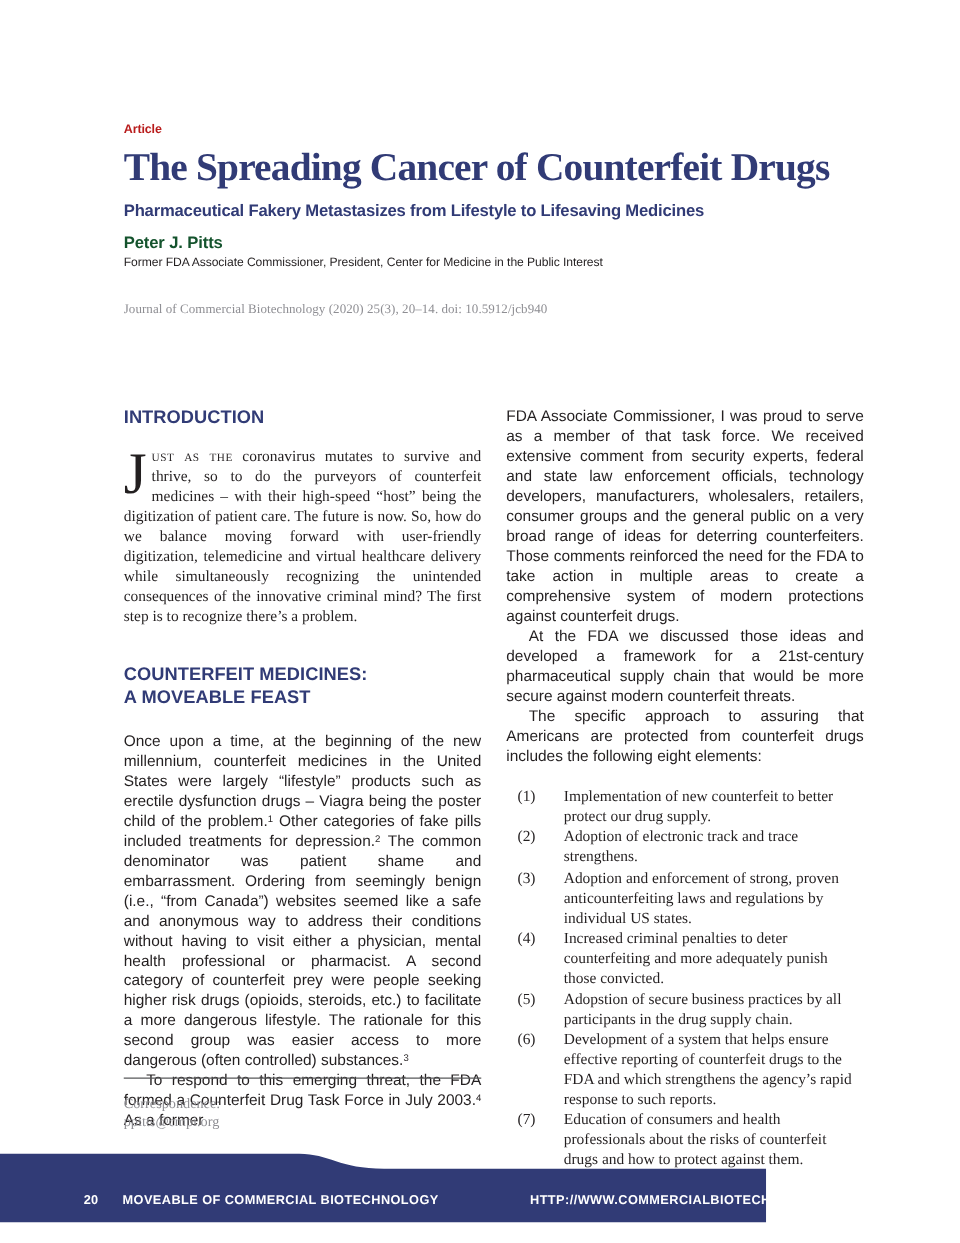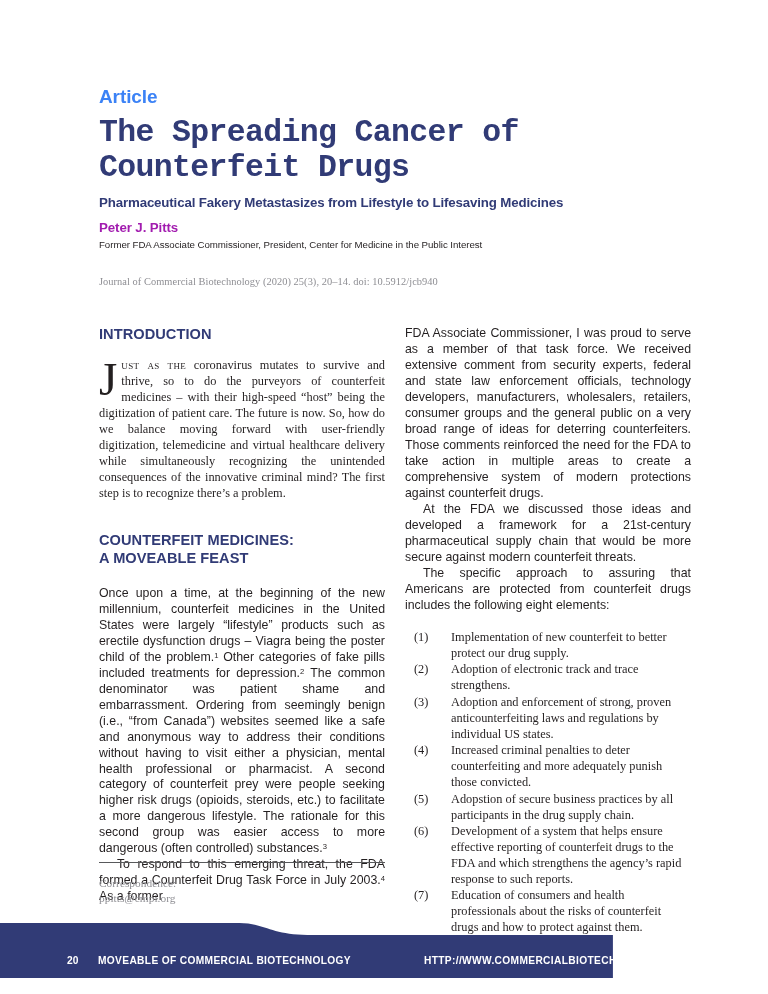--- a/index.html
+++ b/index.html
@@ -26,28 +26,28 @@
   
   .header {
     position: absolute;
     left: 99px;
     top: 86px;
     width: 592px;
   }
   .kicker {
     font-family: "Liberation Sans", sans-serif;
     font-weight: bold;
-    font-size: 19px;
+    font-size: 10px;
     letter-spacing: -0.1px;
-    color: #3b82f6;
+    color: #b91c1c;
     line-height: 1.1;
-    margin: 1px 0 7px 0;
+    margin: 12px 0 7px 0;
   }
   .title {
-    font-family: Liberation Mono, monospace;
+    font-family: Liberation Serif, serif;
     font-weight: bold;
     font-size: 31.5px;
     line-height: 1.115;
     letter-spacing: -0.65px;
     color: #313b76;
     margin: 0;
     max-width: 570px;
   }
   .subtitle {
     font-family: "Liberation Sans", sans-serif;
@@ -56,21 +56,21 @@
     letter-spacing: -0.15px;
     color: #313b76;
     margin: 10px 0 0 0;
     line-height: 1.2;
   }
   .author {
     font-family: "Liberation Sans", sans-serif;
     font-weight: bold;
     font-size: 13.3px;
     letter-spacing: -0.1px;
-    color: #a21caf;
+    color: #14532d;
     margin: 9px 0 0 0;
     line-height: 1.2;
   }
   .affiliation {
     font-family: "Liberation Sans", sans-serif;
     font-weight: normal;
     font-size: 9.7px;
     letter-spacing: -0.05px;
     color: #231f20;
     margin: 3px 0 0 0;

